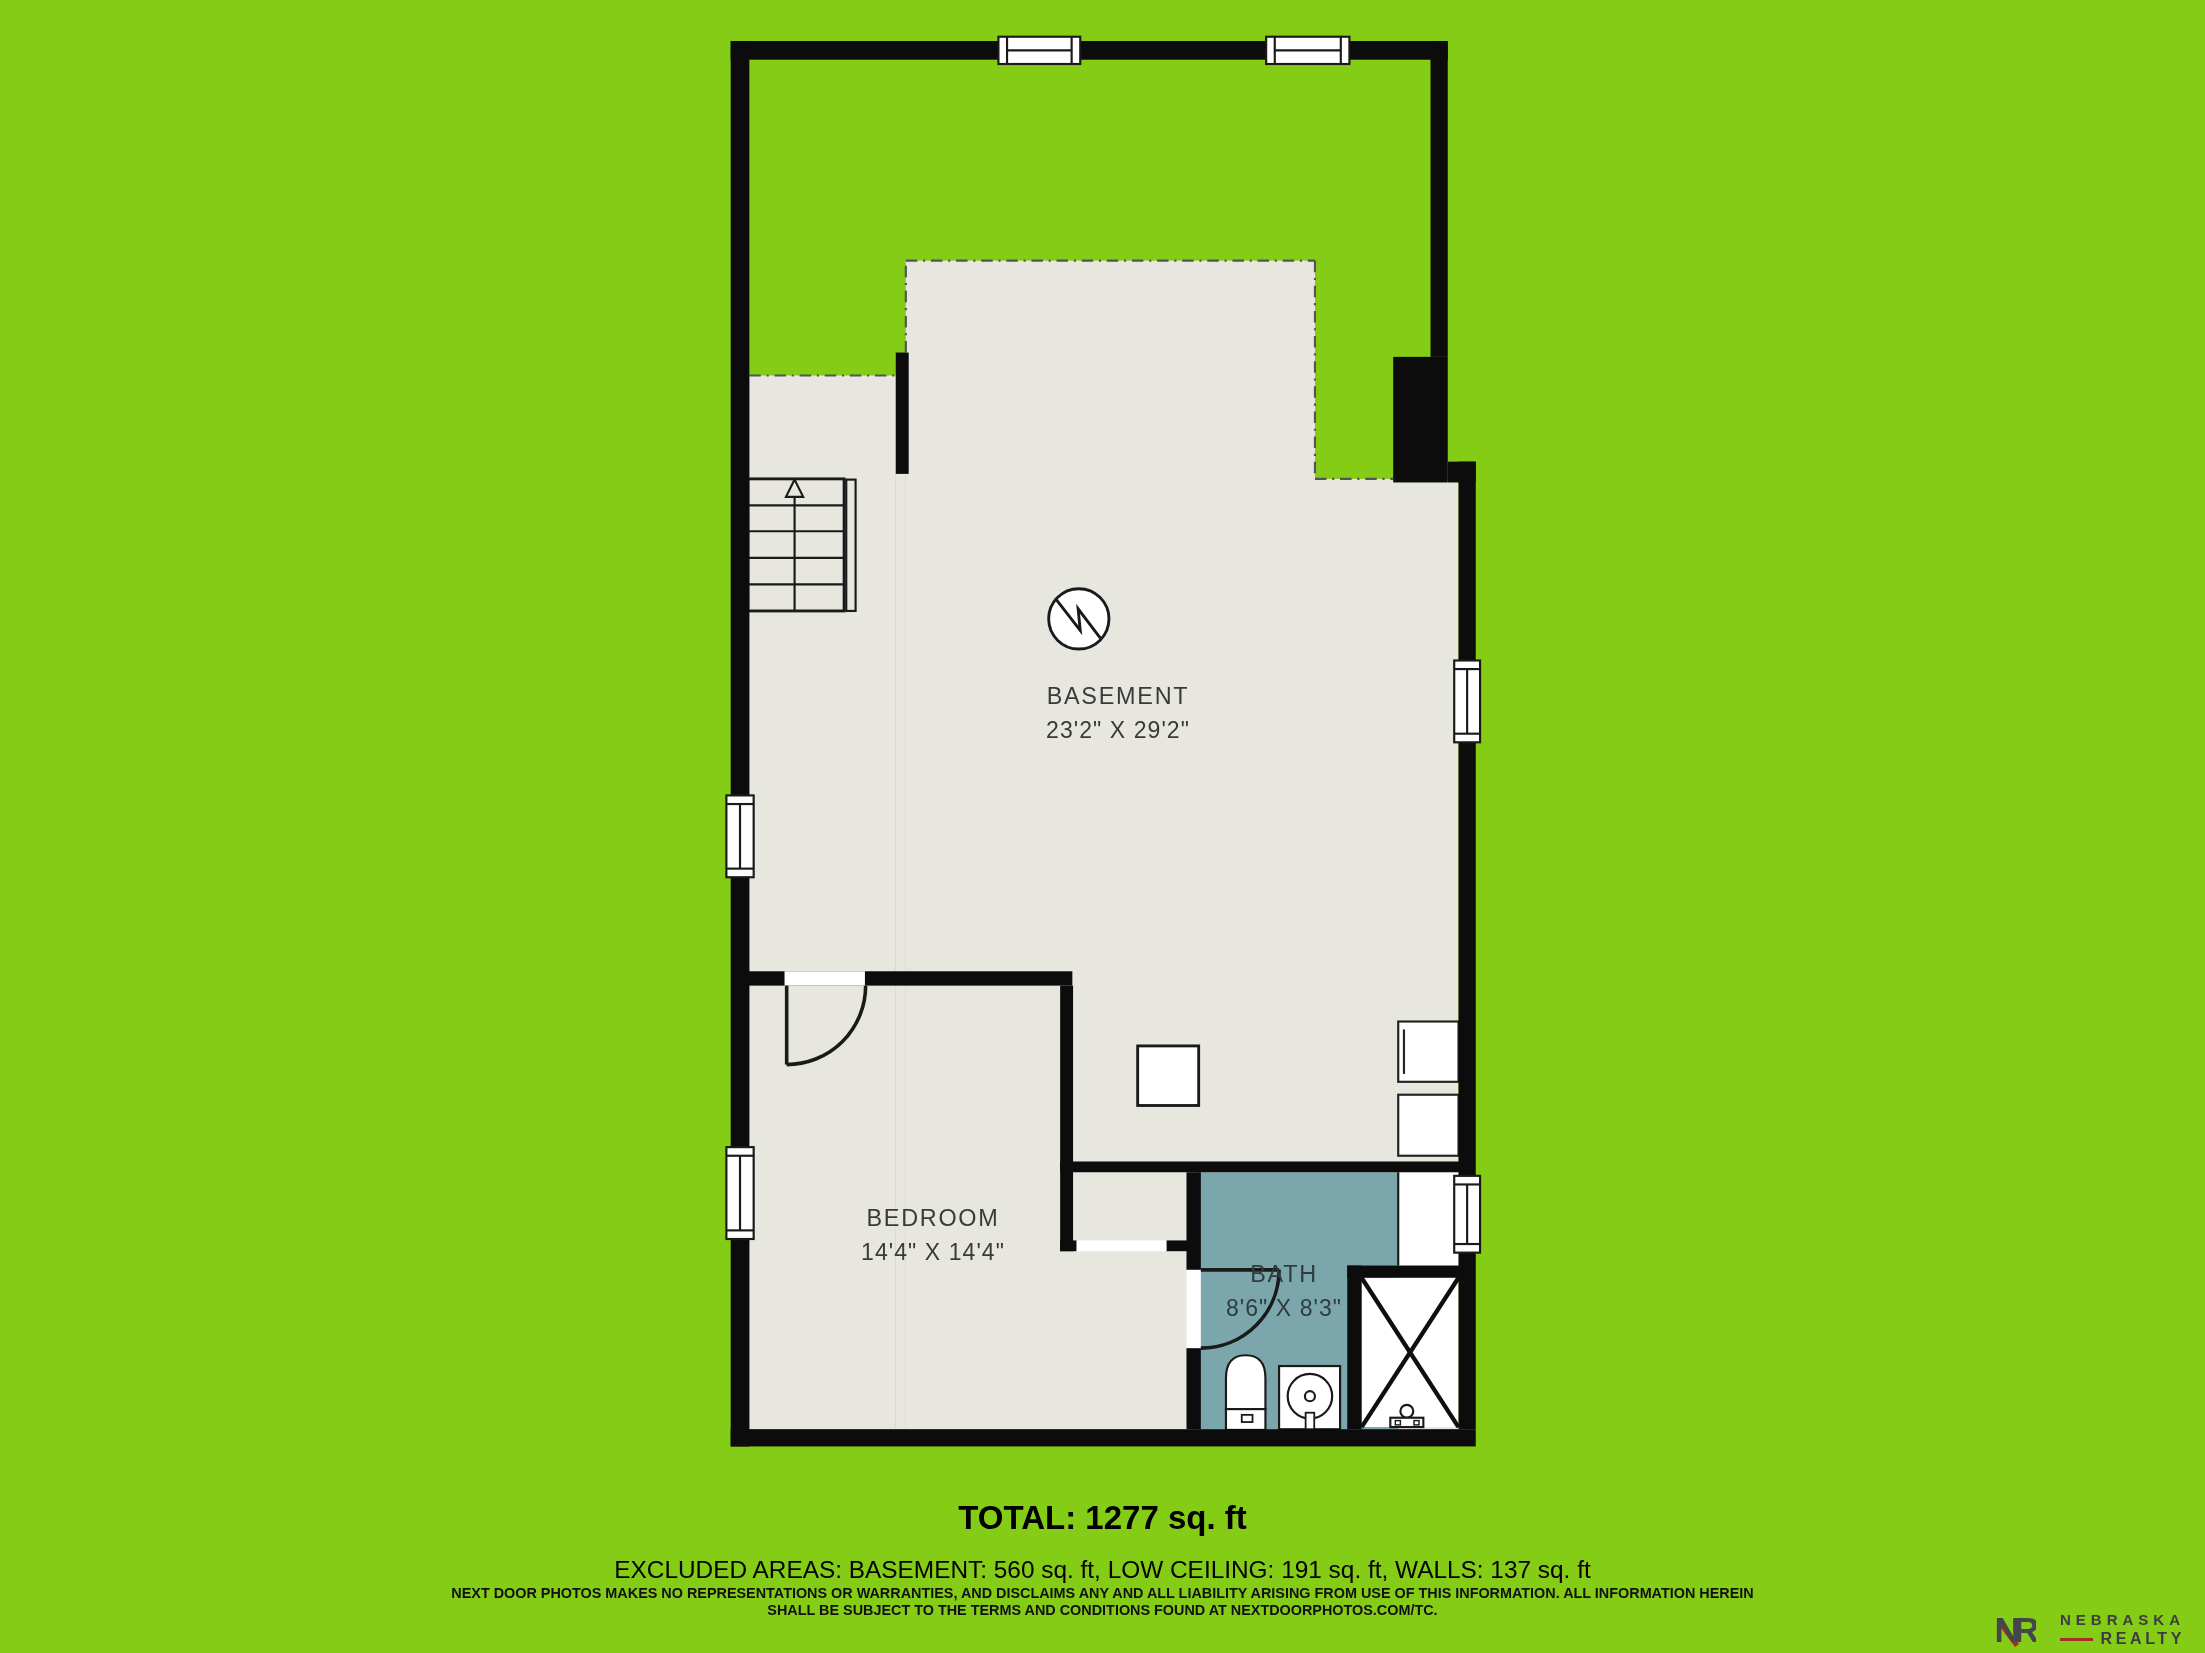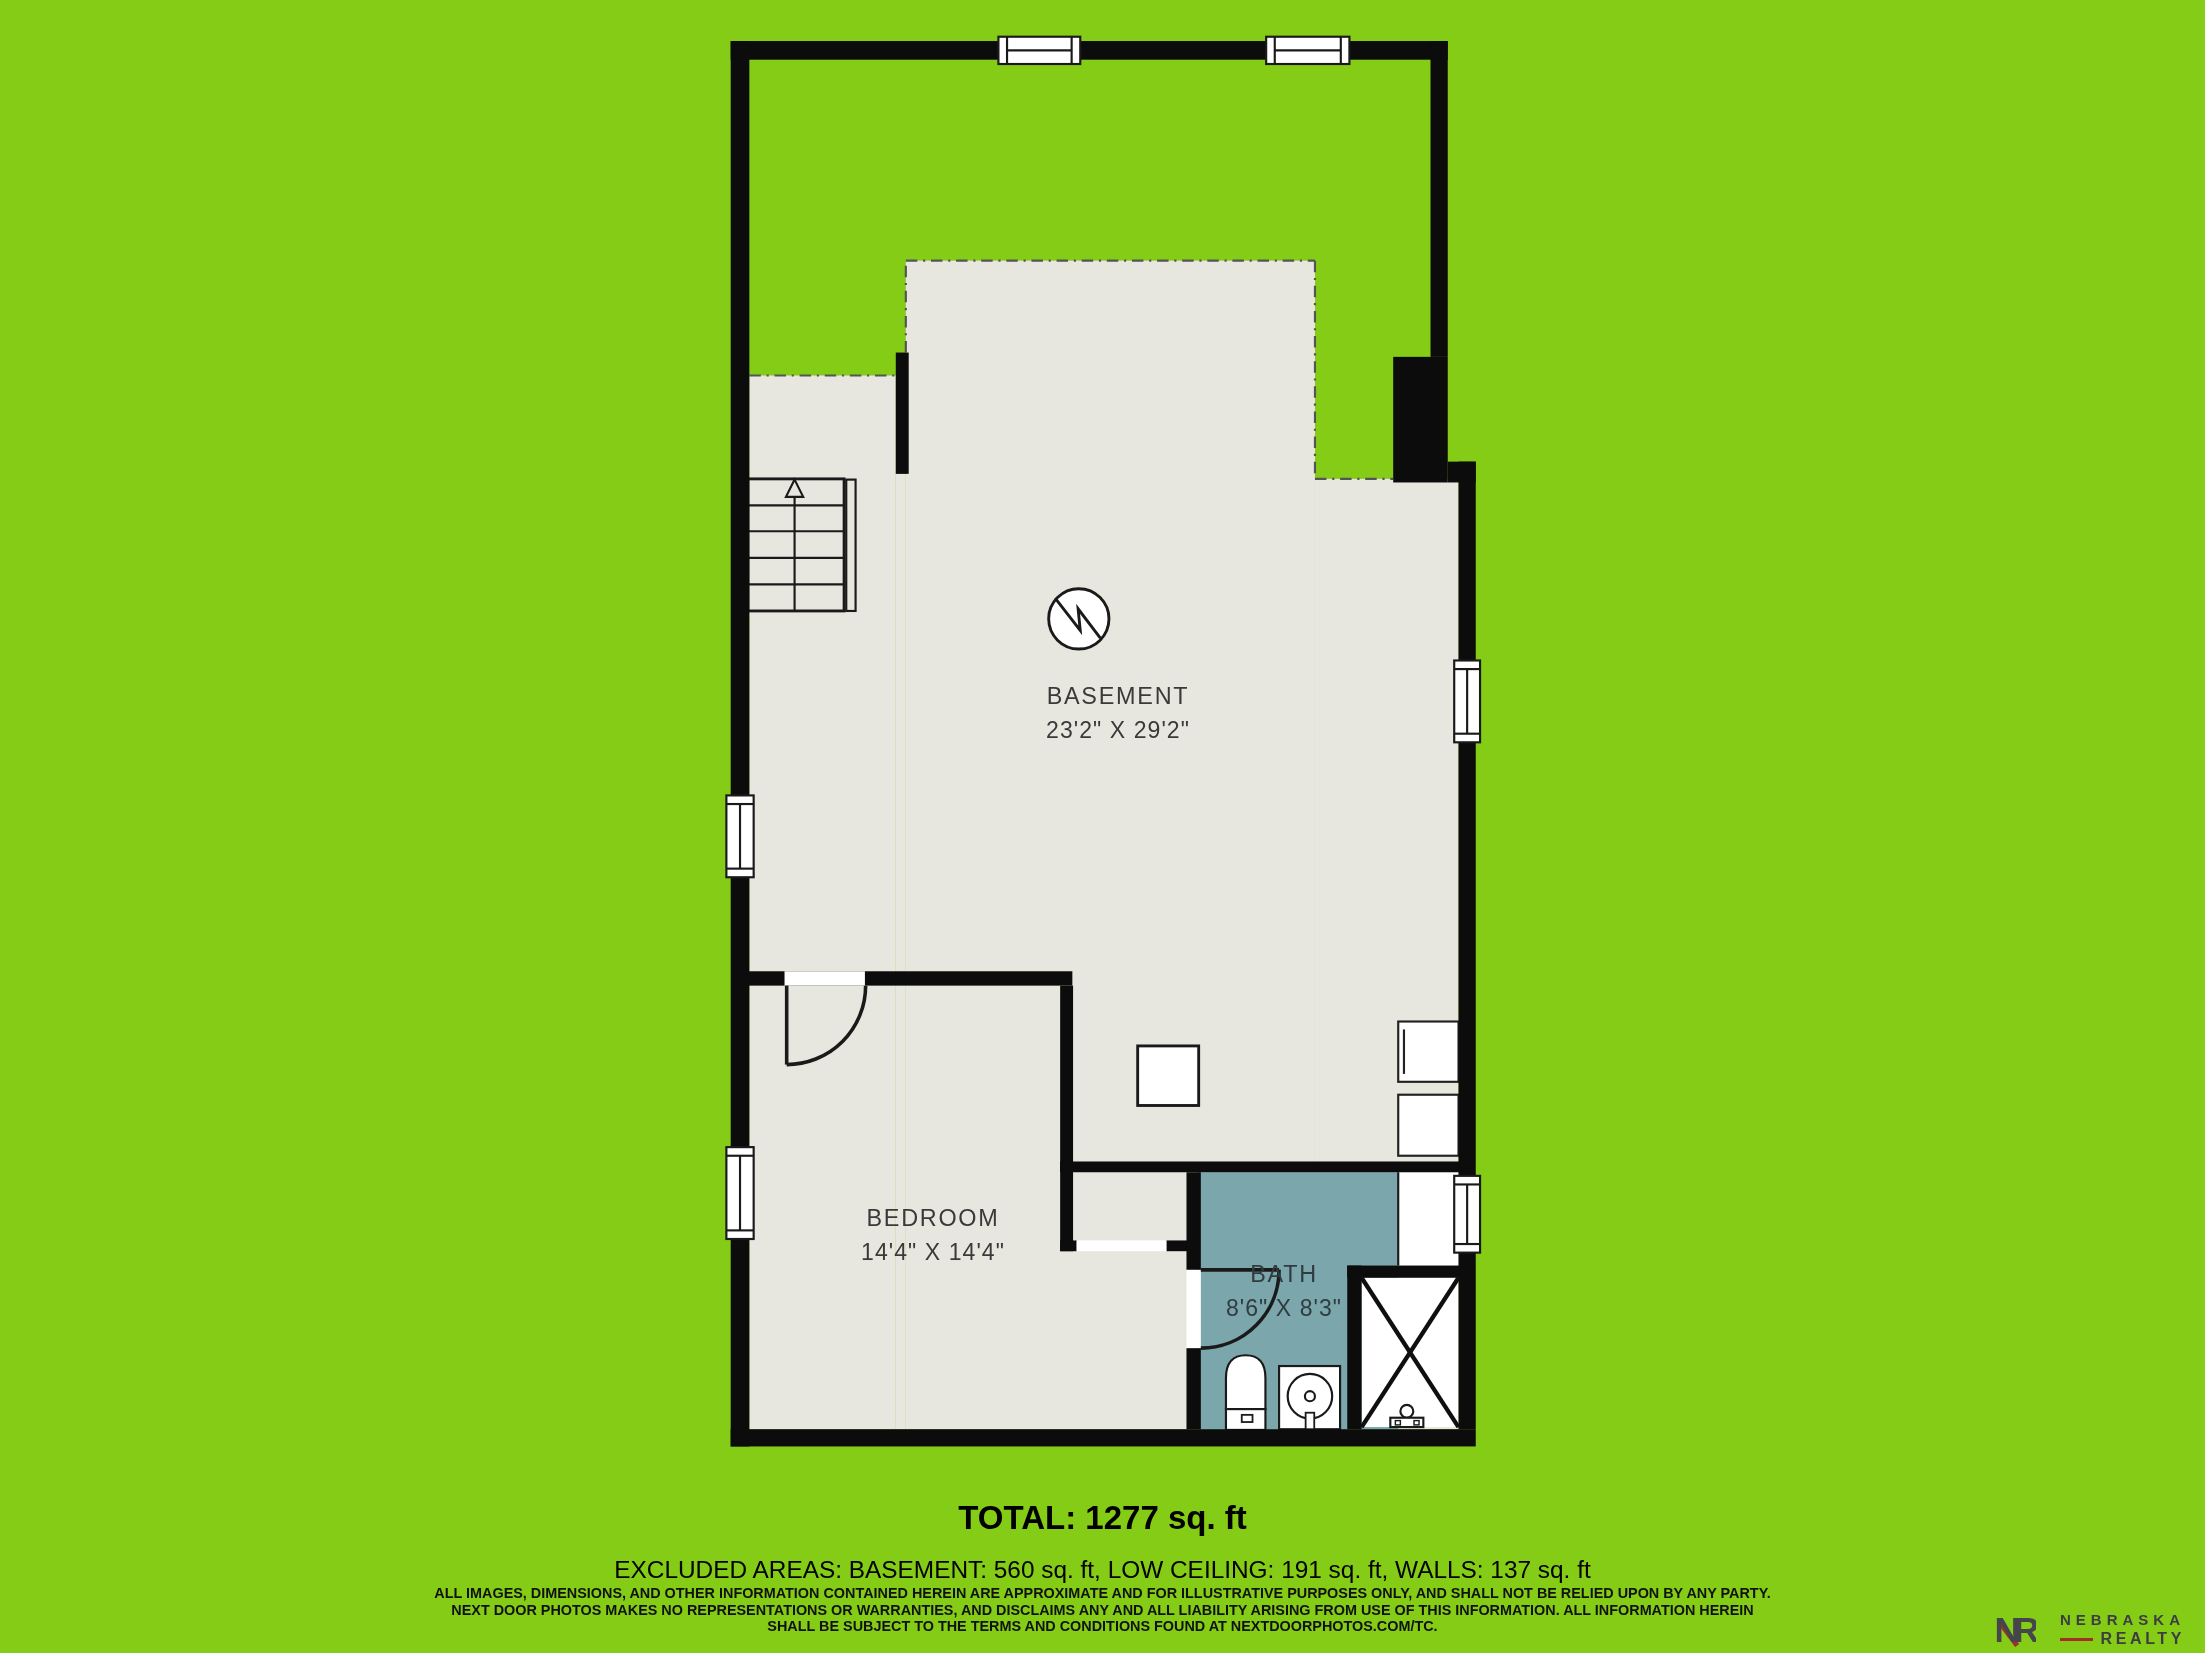--- a/index.html
+++ b/index.html
@@ -223,21 +223,20 @@
   </div>
   <div class="room-label" style="left:1284px;top:1291px;color:#2f3d3f;">
     <div class="room-name">BATH</div>
     <div class="room-dims">8'6" X 8'3"</div>
   </div>
 
   <div class="footer footer-total">TOTAL: 1277 sq. ft</div>
   <div class="footer footer-line3">EXCLUDED AREAS: BASEMENT: 560 sq. ft, LOW CEILING: 191 sq. ft, WALLS: 137 sq. ft</div>
 
   <div class="disclaimer">
-    <div>ALL IMAGES, DIMENSIONS, AND OTHER INFORMATION CONTAINED HEREIN ARE APPROXIMATE AND FOR ILLUSTRATIVE PURPOSES ONLY, AND SHALL NOT BE RELIED UPON BY ANY PARTY.</div>
     <div>NEXT DOOR PHOTOS MAKES NO REPRESENTATIONS OR WARRANTIES, AND DISCLAIMS ANY AND ALL LIABILITY ARISING FROM USE OF THIS INFORMATION. ALL INFORMATION HEREIN</div>
     <div>SHALL BE SUBJECT TO THE TERMS AND CONDITIONS FOUND AT NEXTDOORPHOTOS.COM/TC.</div>
   </div>
 
   <div class="logo">
     <svg width="42" height="34" viewBox="0 0 58 48">
       <line x1="8" y1="14" x2="32" y2="46" stroke="#a22f28" stroke-width="7"></line>
       <text x="0" y="41" font-family="Liberation Sans, sans-serif" font-size="50" font-weight="bold" fill="#45454c" letter-spacing="-9">NR</text>
     </svg>
     <div class="logo-text">

